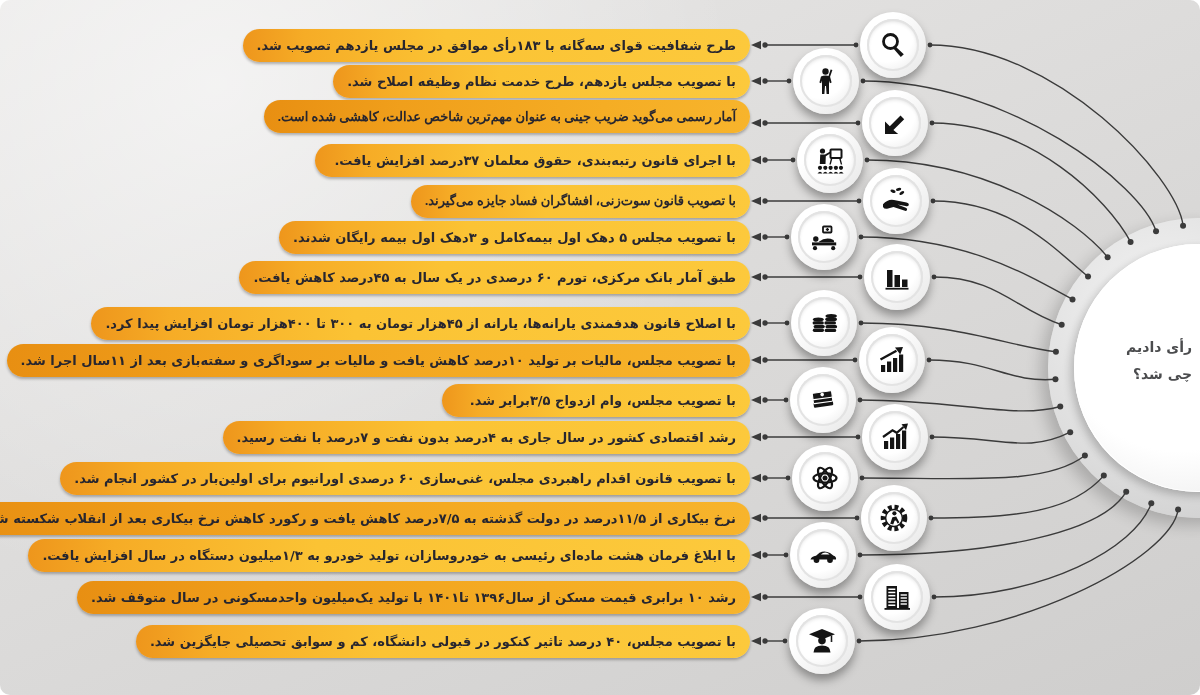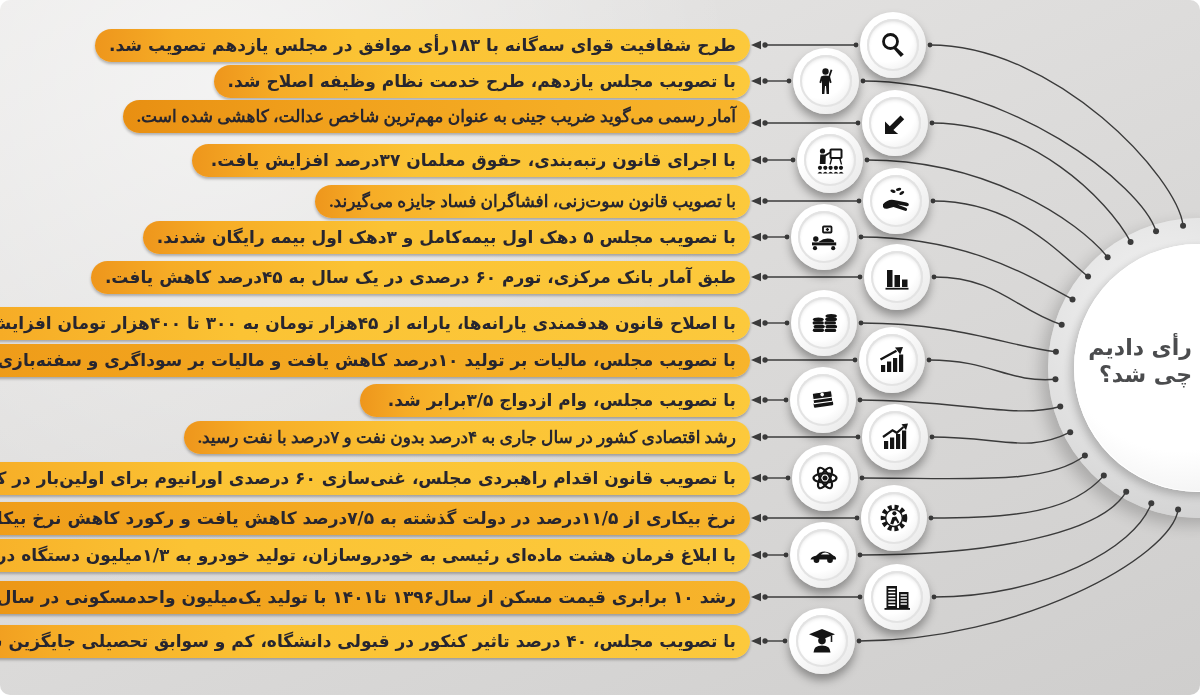--- a/index.html
+++ b/index.html
@@ -17,27 +17,27 @@
     background:radial-gradient(circle at 38% 32%, #f4f4f4 0%, #dedede 55%, #c6c6c6 100%);
     box-shadow:-7px 7px 16px rgba(0,0,0,.20);
   }
   .big-inner{
     position:absolute;left:1074px;top:244px;width:248px;height:248px;border-radius:50%;
     background:radial-gradient(circle at 42% 36%, #ffffff 55%, #f2f2f2 80%, #e4e4e4 100%);
     box-shadow:-3px 4px 9px rgba(0,0,0,.22), inset 0 0 0 1px #ffffff;
   }
   .big-title{
     position:absolute;left:1080px;top:334px;width:112px;direction:rtl;text-align:right;
-    font-weight:bold;font-size:22px;line-height:27px;color:#4b4c4e;
+    font-weight:bold;font-size:14px;line-height:27px;color:#4b4c4e;
   }
   
   .ribbon{
     position:absolute;height:33px;border-radius:17px;display:flex;align-items:center;
     padding:0 14px;direction:rtl;white-space:nowrap;
-    font-weight:bold;font-size:17px;color:#27262f;
+    font-weight:bold;font-size:13px;color:#27262f;
     background:linear-gradient(90deg,#ee961c 0%, #f6ac26 12%, #fbc334 40%, #fcc93c 100%);
     box-shadow:0 2px 3px rgba(0,0,0,.28);
   }
   .ribbon.deep{
     background:linear-gradient(90deg,#e88f12 0%, #f09f1b 28%, #f5ad24 70%, #f7b42c 100%);
   }
   
   .badge{
     position:absolute;width:66px;height:66px;border-radius:50%;
     background:linear-gradient(135deg,#ffffff 30%,#e7e7e7 100%);
@@ -197,21 +197,21 @@
       </div>
       <div class="ribbon" style="top: 306.5px; right: 450px;">
         <span>با اصلاح قانون هدفمندی یارانه‌ها، یارانه از ۴۵هزار تومان به ۳۰۰ تا ۴۰۰هزار تومان افزایش پیدا کرد.</span>
       </div>
       <div class="ribbon deep" style="top: 343.5px; right: 450px;">
         <span>با تصویب مجلس، مالیات بر تولید ۱۰درصد کاهش یافت و مالیات بر سوداگری و سفته‌بازی بعد از ۱۱سال اجرا شد.</span>
       </div>
       <div class="ribbon" style="top: 383.5px; right: 450px; padding-left: 28px;">
         <span>با تصویب مجلس، وام ازدواج ۳/۵برابر شد.</span>
       </div>
-      <div class="ribbon" style="top: 420.5px; right: 450px; font-family: Liberation Serif, serif;">
+      <div class="ribbon" style="top: 420.5px; right: 450px;">
         <span>رشد اقتصادی کشور در سال جاری به ۴درصد بدون نفت و ۷درصد با نفت رسید.</span>
       </div>
       <div class="ribbon" style="top: 461.5px; right: 450px;">
         <span>با تصویب قانون اقدام راهبردی مجلس، غنی‌سازی ۶۰ درصدی اورانیوم برای اولین‌بار در کشور انجام شد.</span>
       </div>
       <div class="ribbon deep" style="top: 501.5px; right: 450px;">
         <span>نرخ بیکاری از ۱۱/۵درصد در دولت گذشته به ۷/۵درصد کاهش یافت و رکورد کاهش نرخ بیکاری بعد از انقلاب شکسته شد.</span>
       </div>
       <div class="ribbon" style="top: 538.5px; right: 450px;">
         <span>با ابلاغ فرمان هشت ماده‌ای رئیسی به خودروسازان، تولید خودرو به ۱/۳میلیون دستگاه در سال افزایش یافت.</span>

